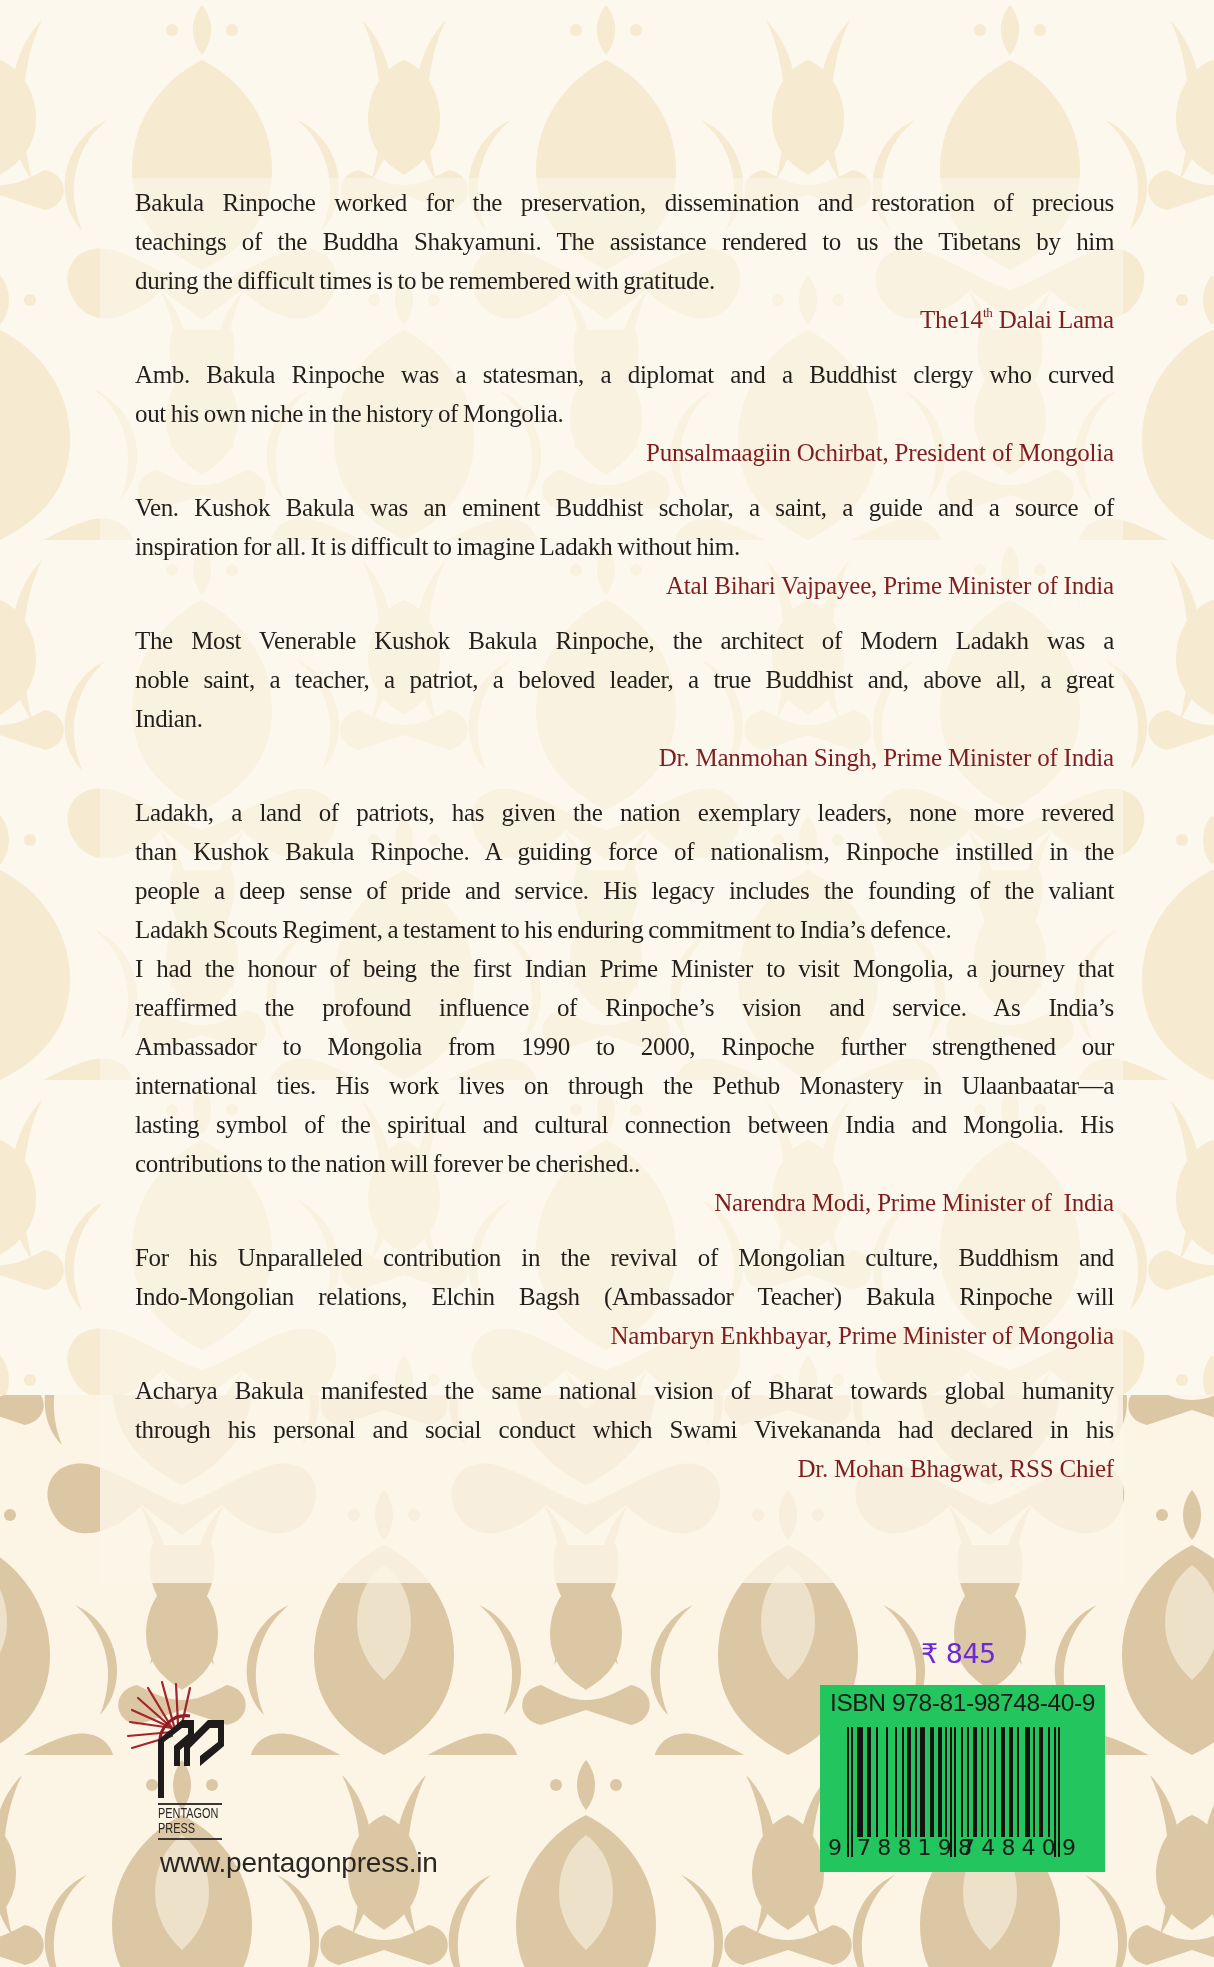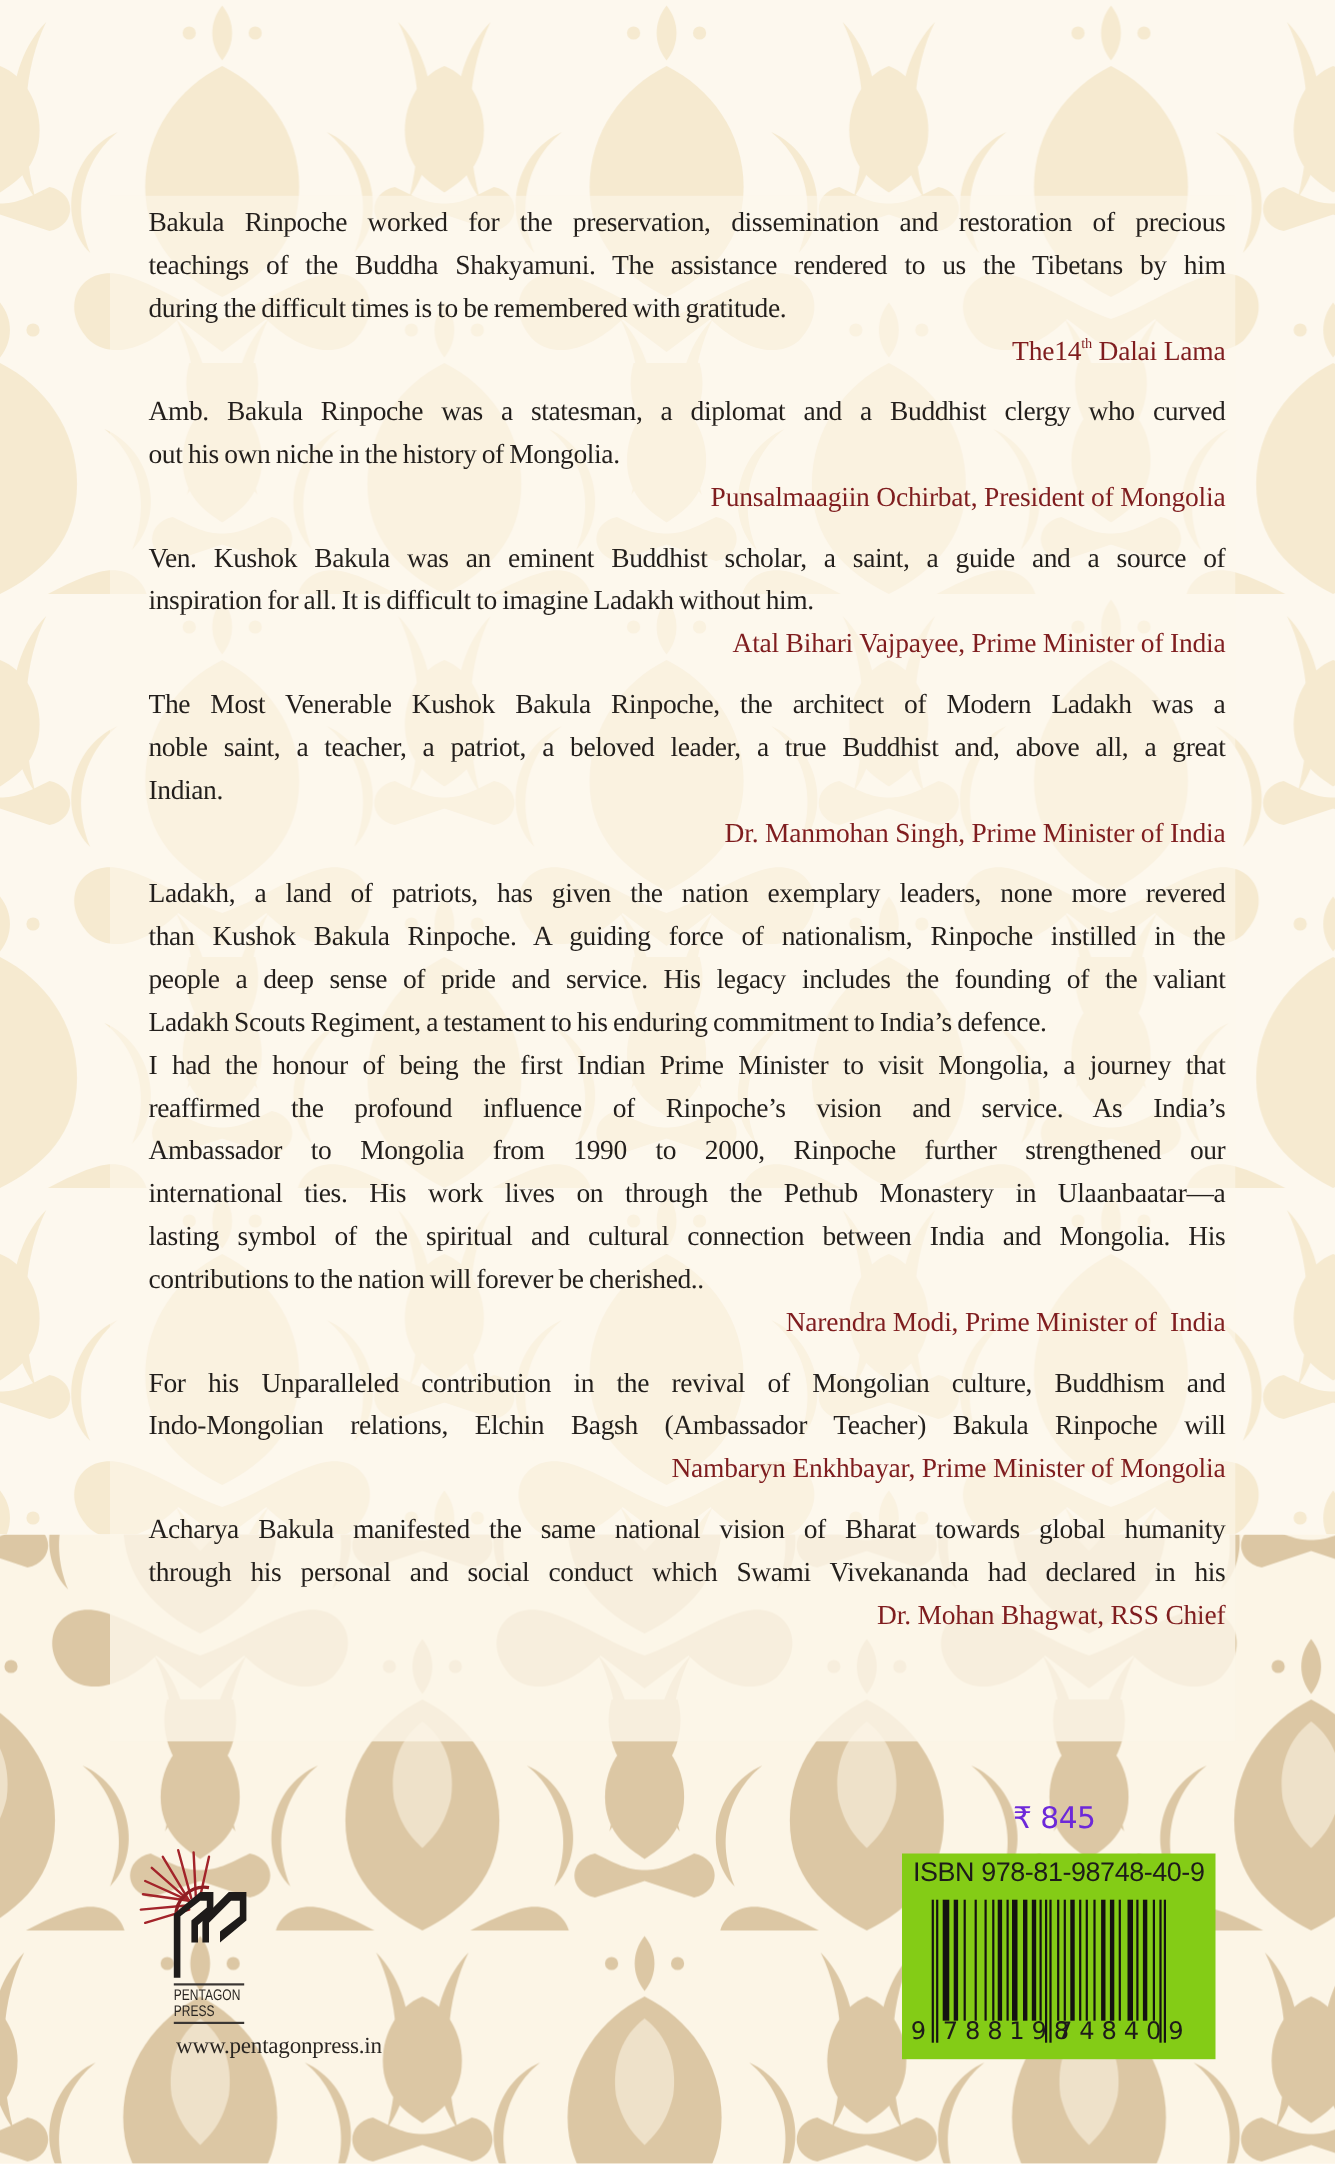--- a/index.html
+++ b/index.html
@@ -35,41 +35,41 @@
     color:#7f1d1f; white-space:nowrap; letter-spacing:-0.2px;
   }
   .attr b { font-weight:normal; }
   .attr sup { font-size:13px; vertical-align:11px; line-height:0; }
 
   .price {
     position:absolute; left:921px; top:1638px; font-family:"DejaVu Sans","Liberation Sans",sans-serif;
     font-size:27px; color:#6d28d9; letter-spacing:-0.5px;
   }
   .isbn-box {
-    position:absolute; left:820px; top:1685px; width:285px; height:187px; background:#84cc16;
+    position:absolute; left:820px; top:1685px; width:285px; height:187px; background:#22c55e;
   }
   .isbn-text {
     position:absolute; left:10px; top:4px; font-family:"Liberation Sans","DejaVu Sans",sans-serif;
     font-size:24.5px; color:#1d1b1a; letter-spacing:-0.4px; white-space:nowrap;
   }
   .barcode { position:absolute; left:0; top:0; }
   .ean-digits {
     position:absolute; top:150px; font-family:"DejaVu Sans","Liberation Sans",sans-serif;
     font-size:22px; color:#1d1b1a; letter-spacing:6.2px;
   }
 
   .logo { position:absolute; left:120px; top:1680px; }
   .logo-name {
     position:absolute; left:158px; top:1806px; font-family:"Liberation Sans","DejaVu Sans",sans-serif;
     font-size:14px; line-height:15px; color:#2a2622; letter-spacing:0px; transform:scaleX(0.78); transform-origin:left top;
   }
   .logo-rule { position:absolute; left:158px; width:64px; height:2px; background:#3a3633; }
   .url {
-    position:absolute; left:160px; top:1847px; font-family:Liberation Serif, serif;
-    font-size:21px; color:#2a2622; letter-spacing:-0.2px;
+    position:absolute; left:160px; top:1847px; font-family:Liberation Sans, sans-serif;
+    font-size:28px; color:#2a2622; letter-spacing:-0.2px;
   }
 </style>
 </head>
 <body>
 
 <div class="bg-top">
   <svg width="1214" height="1395" xmlns="http://www.w3.org/2000/svg">
     <defs>
       <g id="motif">
         <path d="M0,-120 C40,-100 70,-60 70,-10 C70,40 40,70 0,90 C-40,70 -70,40 -70,-10 C-70,-60 -40,-100 0,-120 Z"></path>

